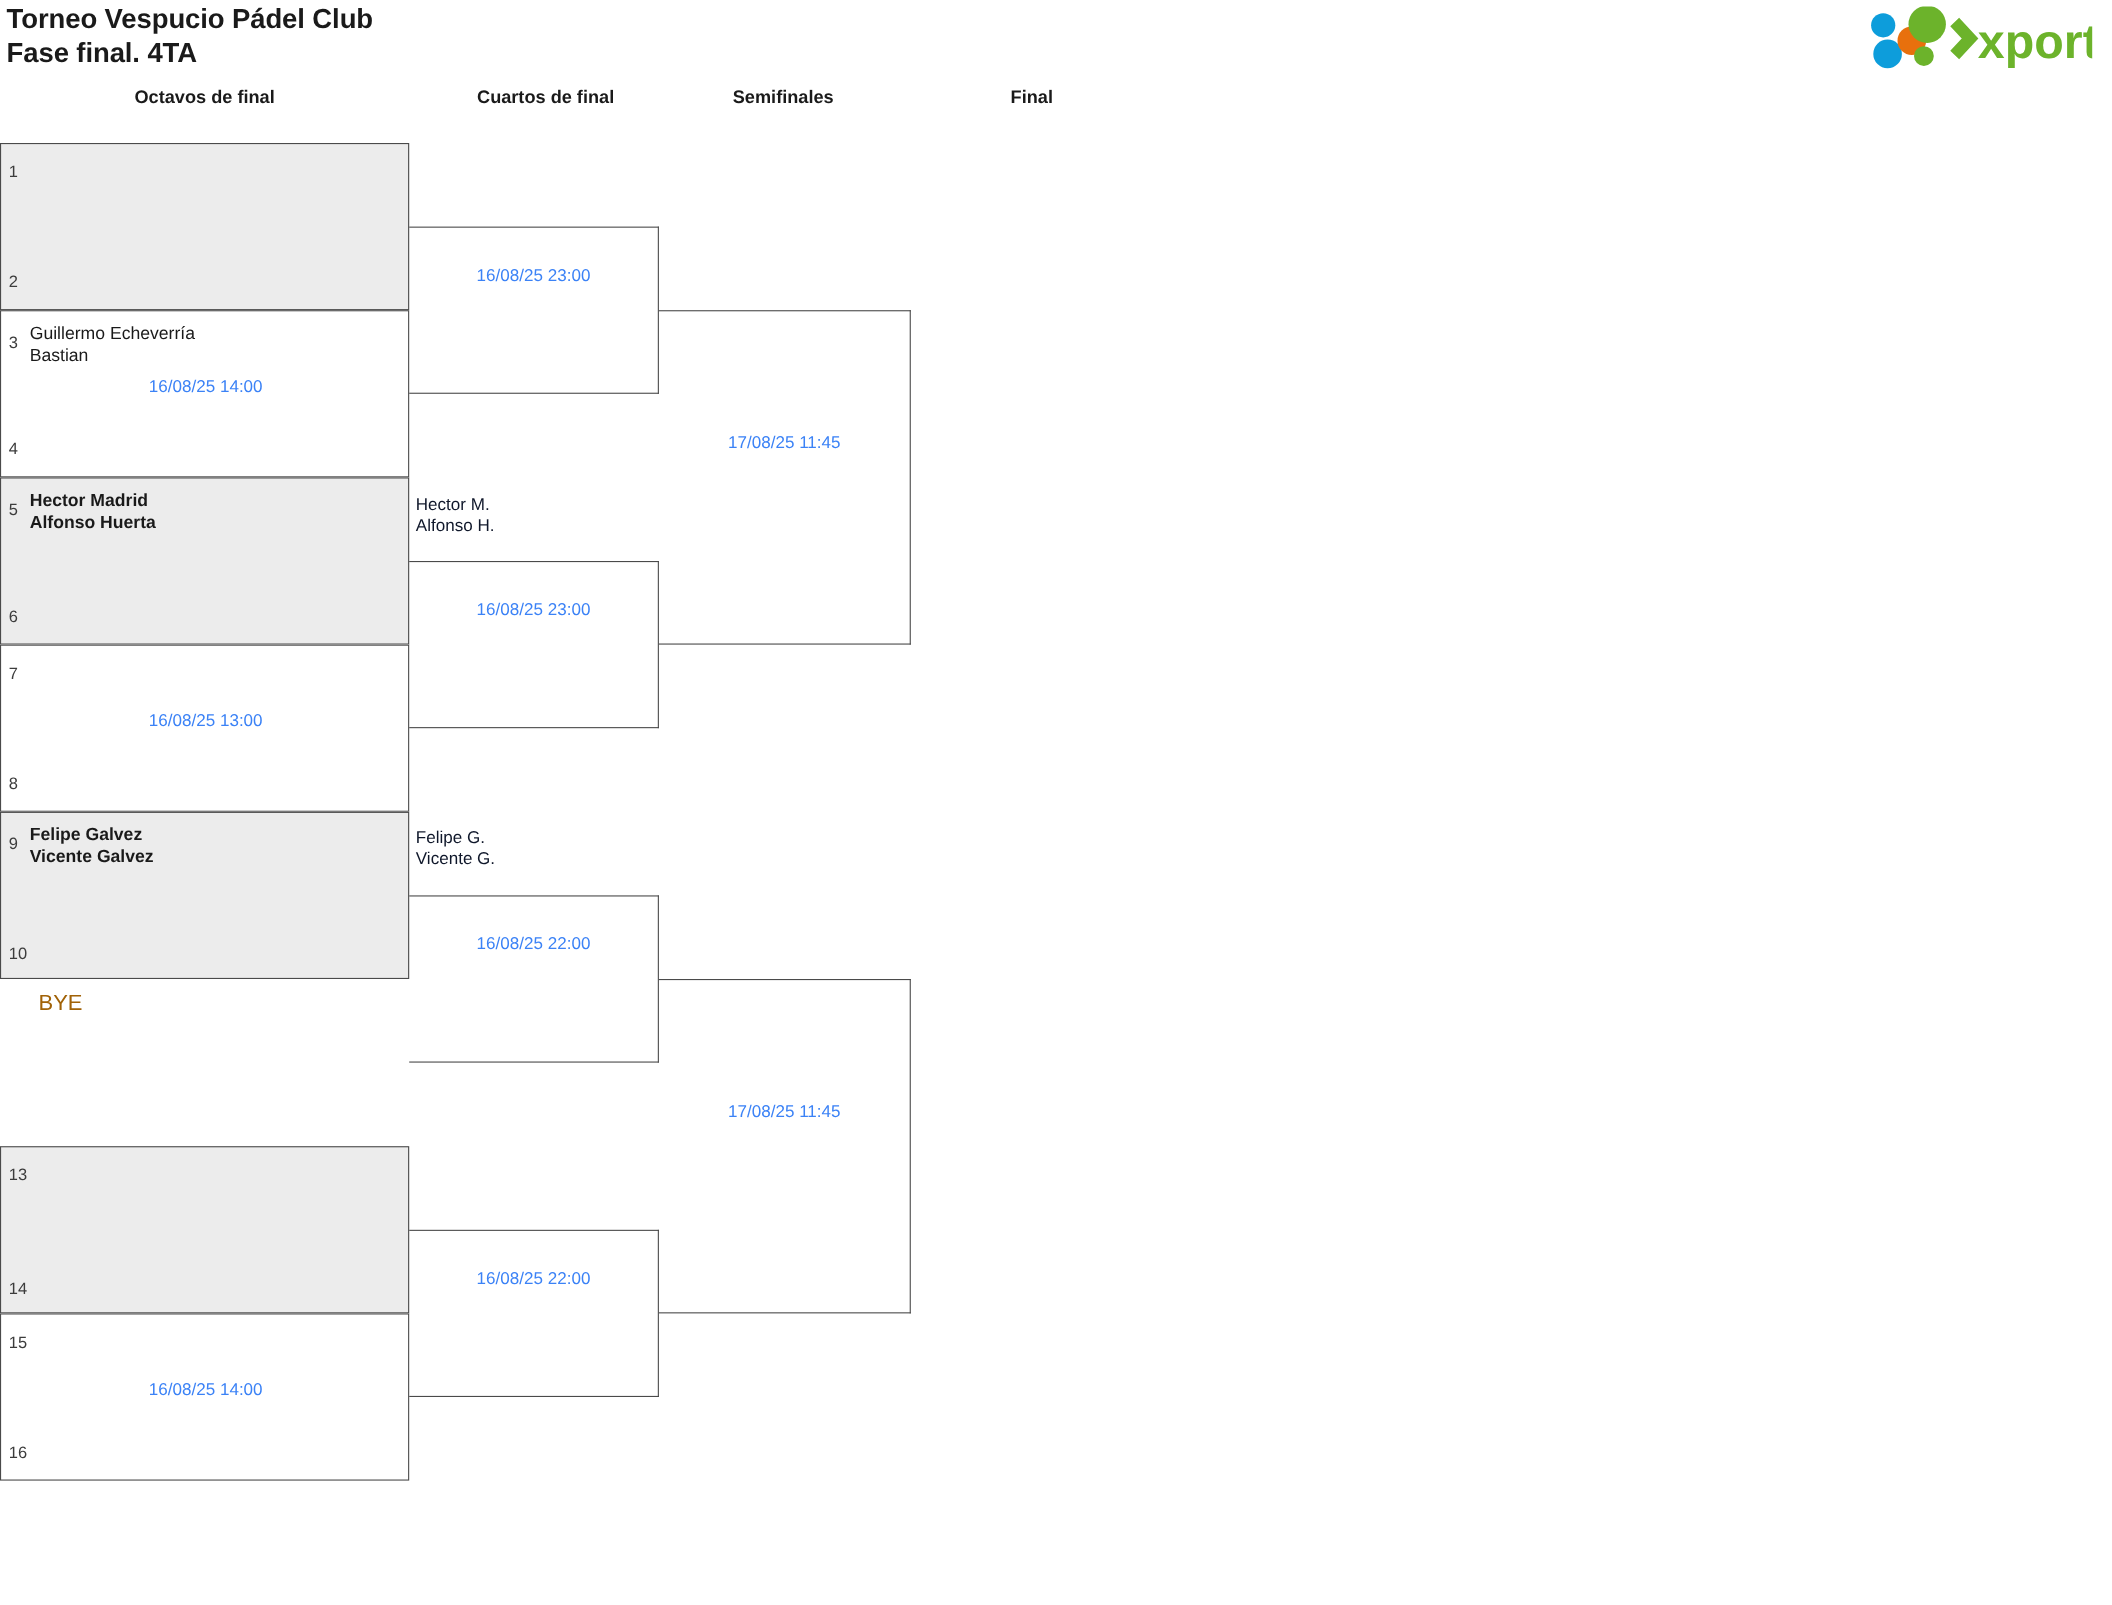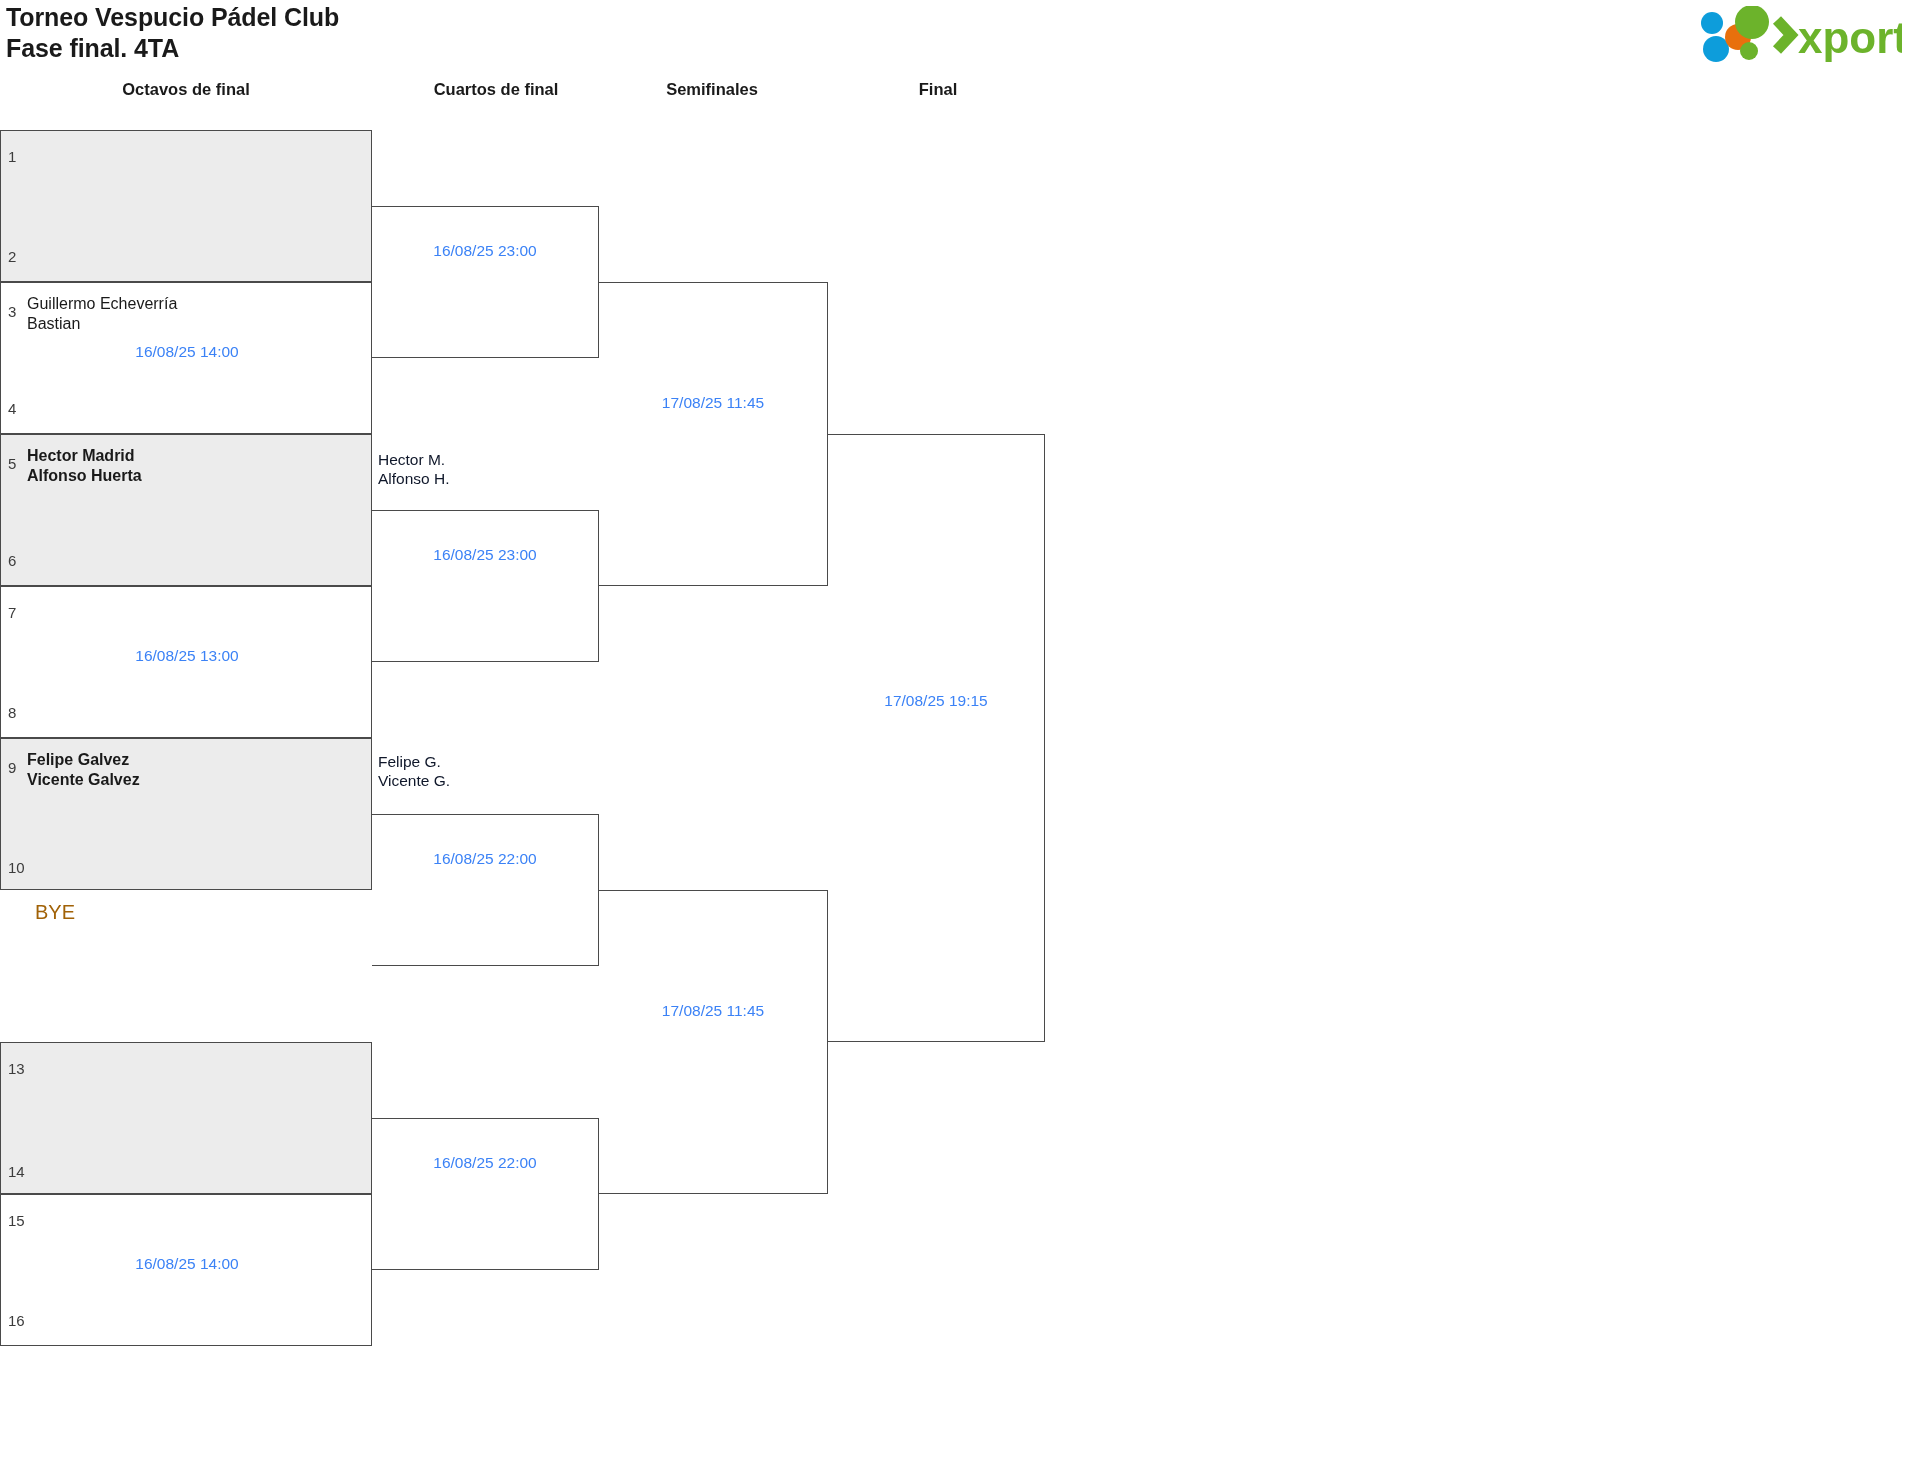--- a/index.html
+++ b/index.html
@@ -224,17 +224,14 @@
   <div class="advancer" style="left:378px; top:1056px;"></div>
 
   <div class="conn-box open-left" style="left:599px; top:282px; width:229px; height:304px;">
     <div class="match-time" style="left:114px; top:111px;">17/08/25 11:45</div>
   </div>
 
   <div class="conn-box open-left" style="left:599px; top:890px; width:229px; height:304px;">
     <div class="match-time" style="left:114px; top:111px;">17/08/25 11:45</div>
   </div>
 
-  <div class="conn-box open-left" style="left:828px; top:434px; width:217px; height:608px;">
-    <div class="match-time" style="left:108px; top:257px;">17/08/25 19:15</div>
-  </div>
 
 </div>
 
 </body></html>

